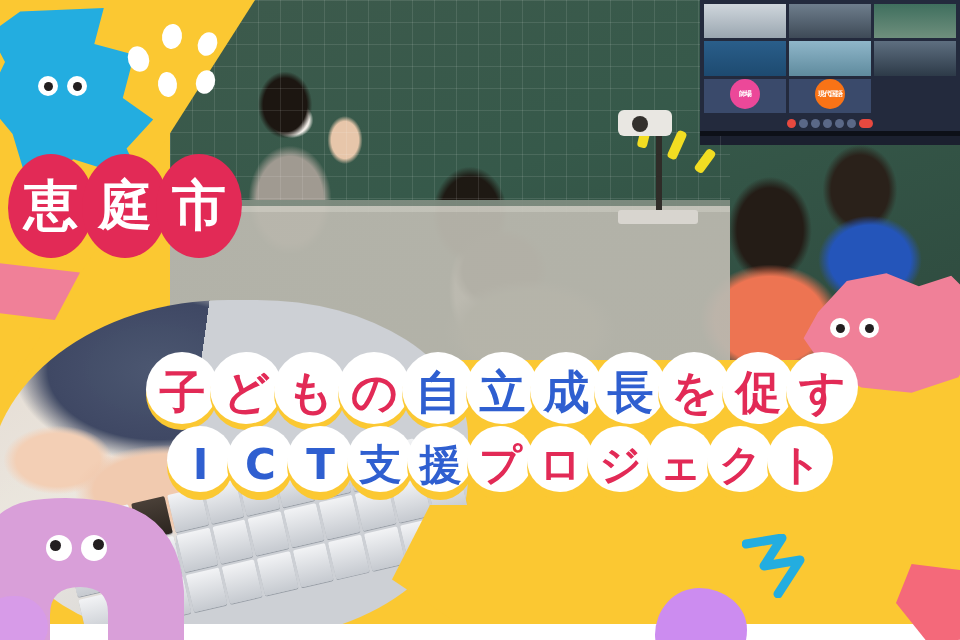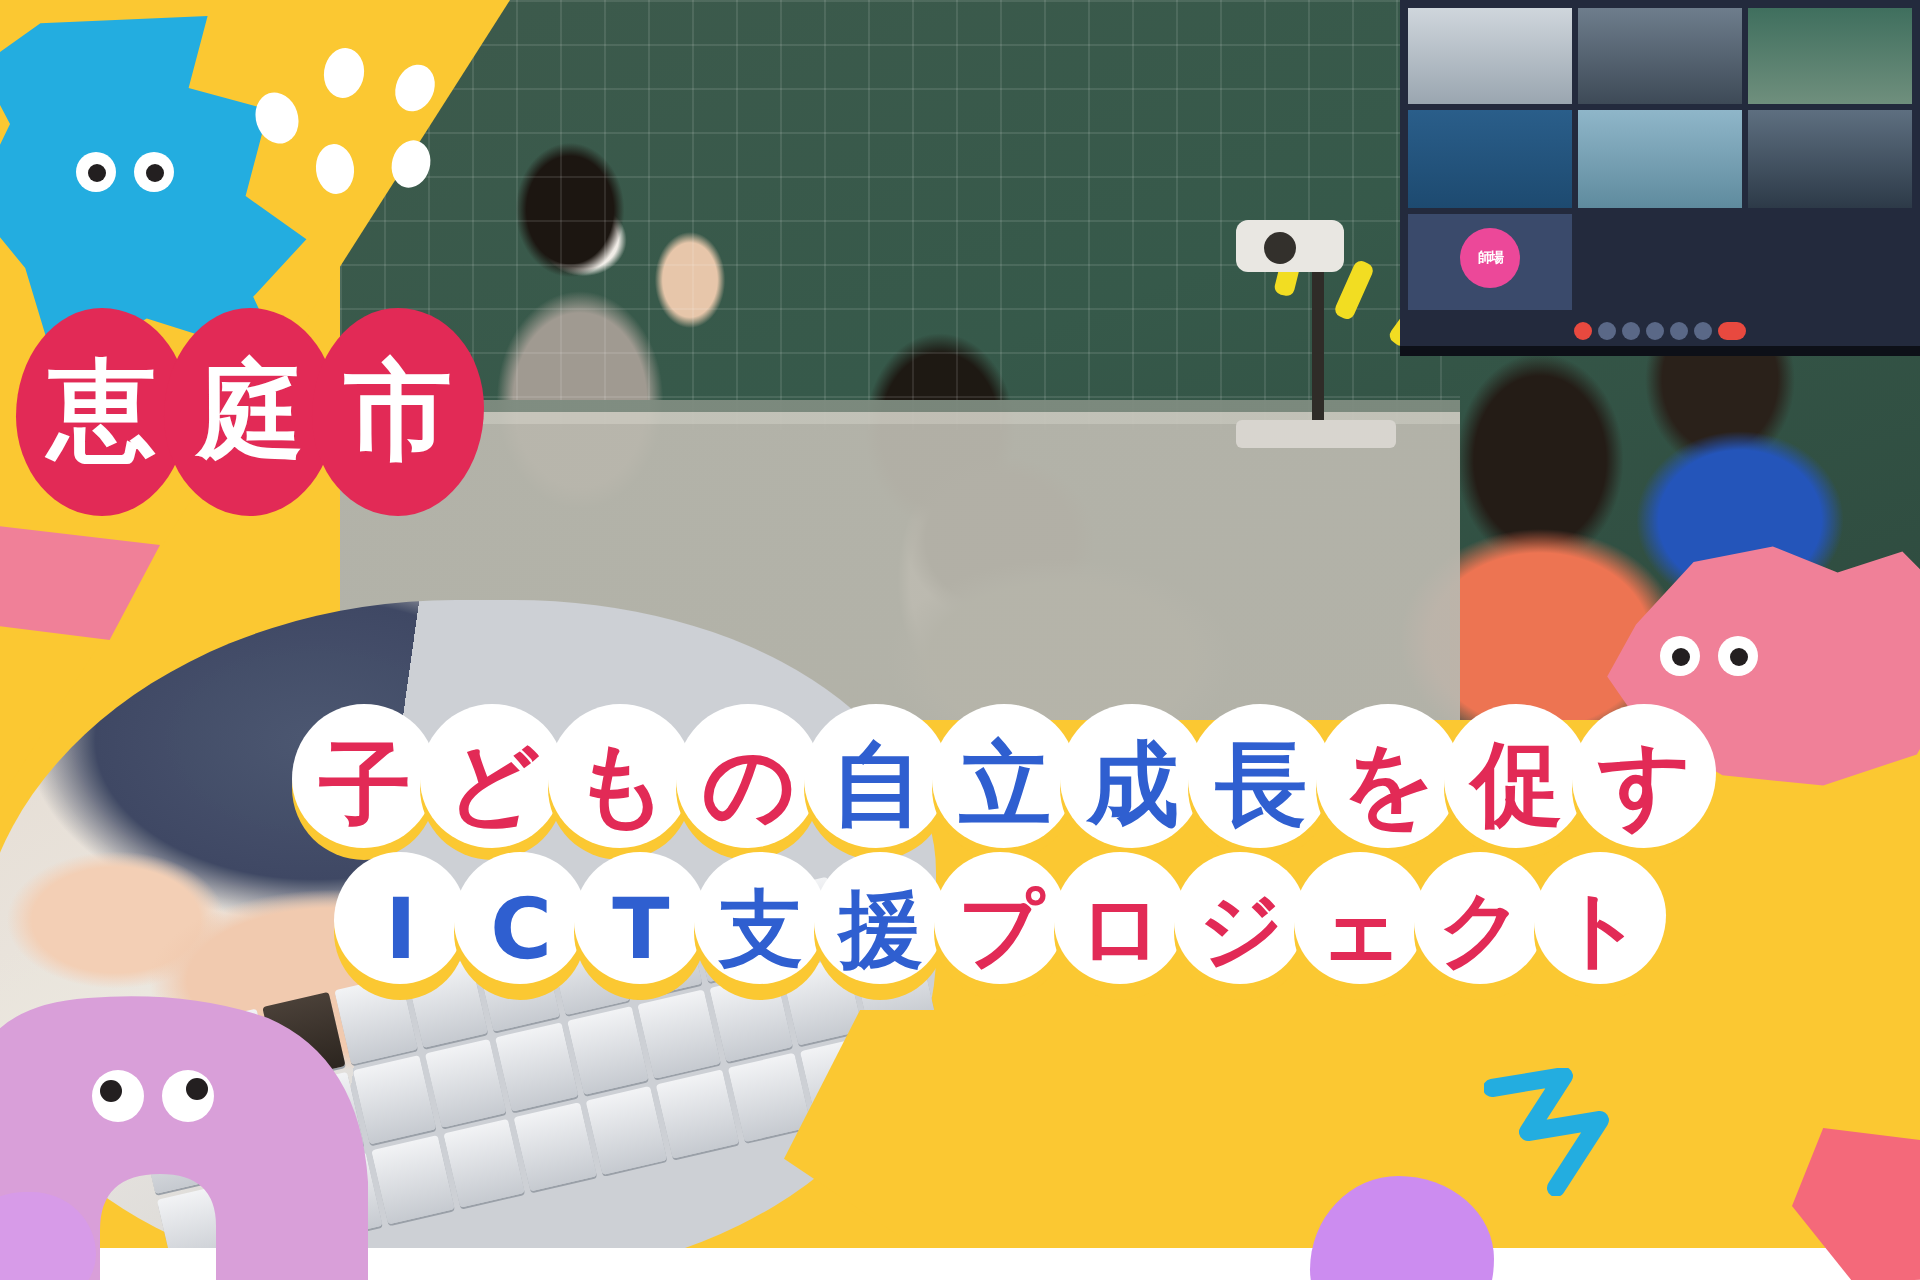--- a/index.html
+++ b/index.html
@@ -59,21 +59,21 @@
     content:""; position:absolute; left:0; top:200px; width:560px; height:160px;
     background:linear-gradient(#7e8c80 0 6px, #c9c7bd 6px 12px, #b9b7ad 12px 100%);
     opacity:.95;
   }
 
   
   .chalkmark { position:absolute; background:#f2dd22; border-radius:4px; }
 
   
   #monitor {
-    position:absolute; left:700px; top:0; width:260px; height:178px;
+    position:absolute; left:700px; top:0; width:260px; height:136px;
     background:#232a3d; border-bottom:5px solid #0d1018;
     display:grid; grid-template-columns:repeat(3,1fr); grid-template-rows:repeat(3,1fr);
     gap:3px; padding:4px 4px 18px 4px;
   }
   #monitor .tile { background:#31405c; position:relative; overflow:hidden; }
   #monitor .tile.a { background:linear-gradient(#cfd6dc,#9aa6b0); }
   #monitor .tile.b { background:linear-gradient(#6e7d8c,#3e4a57); }
   #monitor .tile.c { background:linear-gradient(#3f6f5e,#6f8f7d); }
   #monitor .tile.d { background:linear-gradient(#2a5e8a,#1d4a70); }
   #monitor .tile.e { background:linear-gradient(#8fb6c9,#5f8b9e); }
@@ -256,20 +256,23 @@
   <div id="monitor">
     <div class="tile a"></div>
     <div class="tile b"></div>
     <div class="tile c"></div>
     <div class="tile d"></div>
     <div class="tile e"></div>
     <div class="tile f"></div>
     <div class="tile g">
       <div class="av p">師場</div>
     </div>
+    <div class="tile h">
+      <div class="av o">現代国語</div>
+    </div>
     <div class="bar">
       <i class="hl"></i>
       <i></i>
       <i></i>
       <i></i>
       <i></i>
       <i></i>
       <i class="red"></i>
     </div>
   </div>

